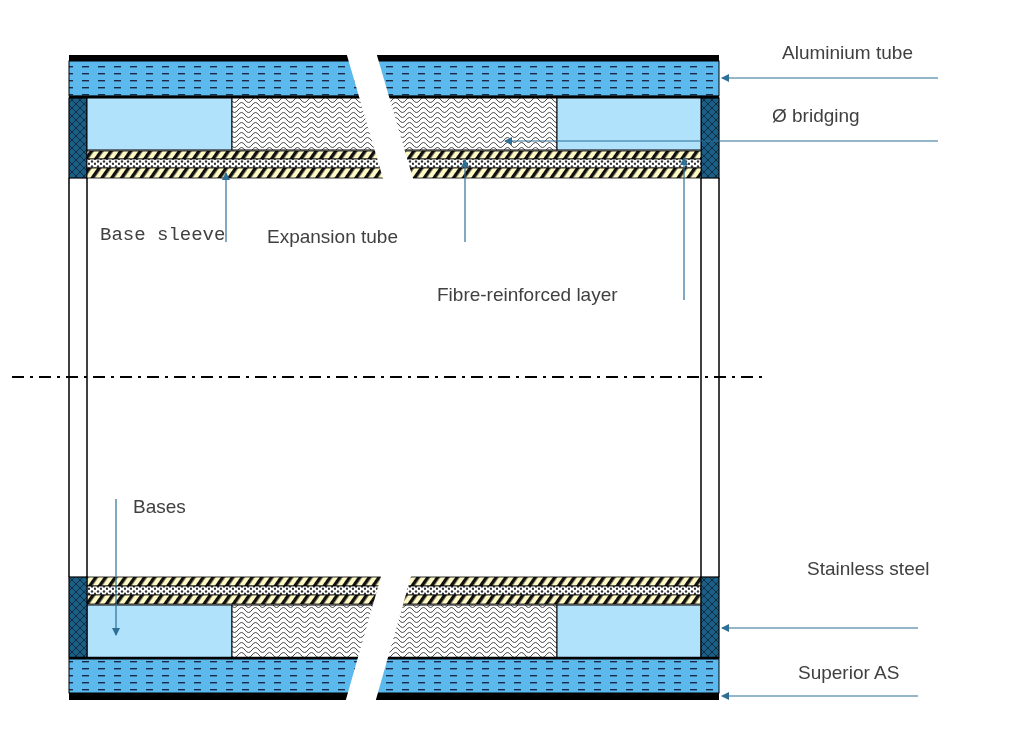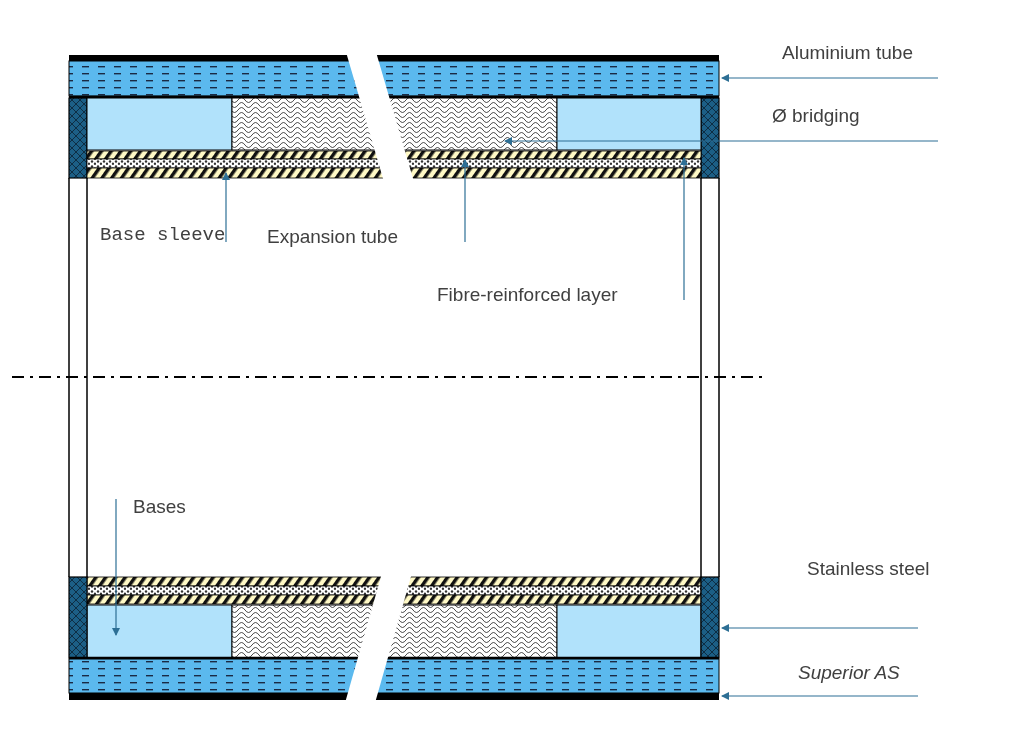--- a/index.html
+++ b/index.html
@@ -95,13 +95,13 @@
   </g>
 </svg>
 
 <div class="lbl" style="left:782px;top:42px;">Aluminium tube</div>
 <div class="lbl" style="left:772px;top:105px;">Ø bridging</div>
 <div class="lbl" style="left:100px;top:224px;font-family:Liberation Mono, monospace;">Base sleeve</div>
 <div class="lbl" style="left:267px;top:226px;">Expansion tube</div>
 <div class="lbl" style="left:437px;top:284px;">Fibre-reinforced layer</div>
 <div class="lbl" style="left:133px;top:496px;">Bases</div>
 <div class="lbl" style="left:772px;top:558px;margin-left:35px;">Stainless steel</div>
-<div class="lbl" style="left:798px;top:662px;font-style:italic;">Superior AS</div>
+<div class="lbl" style="left:798px;top:662px;">Superior AS</div>
 
 </body></html>

